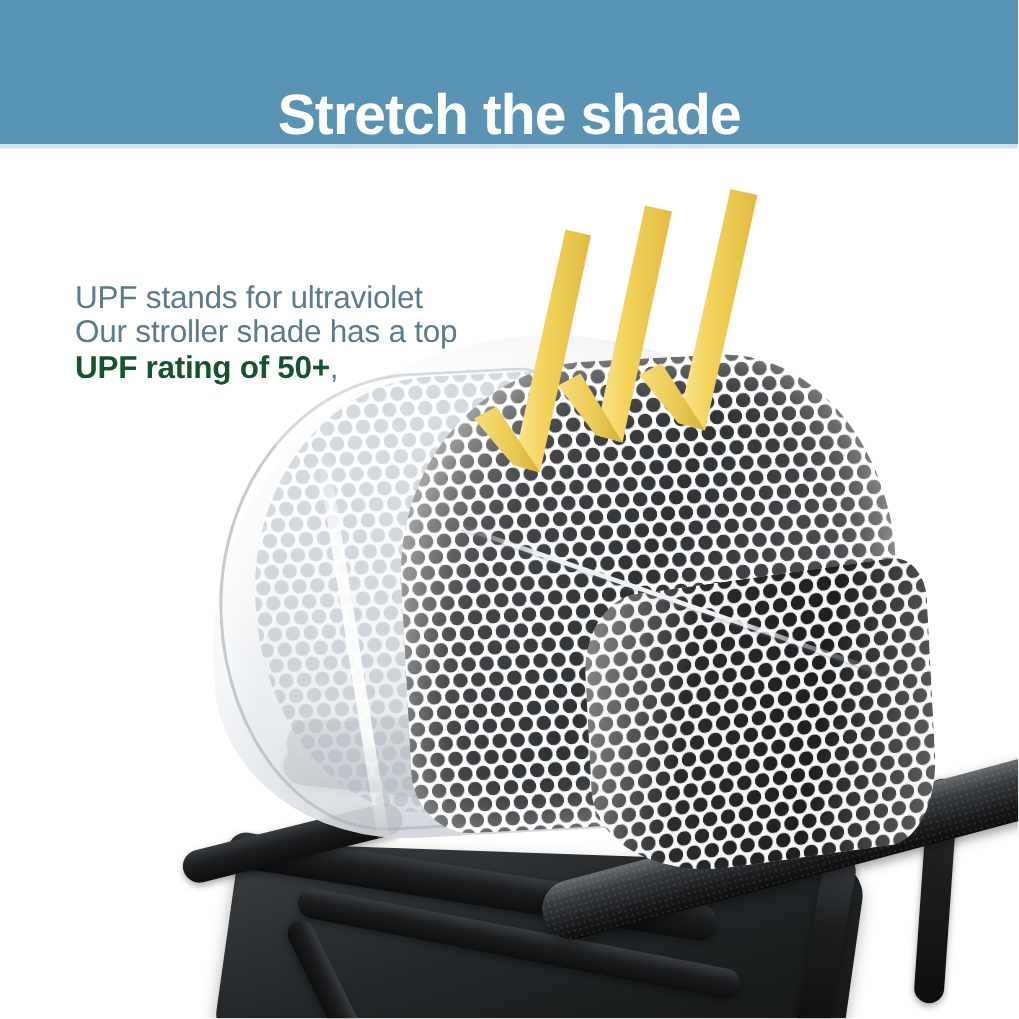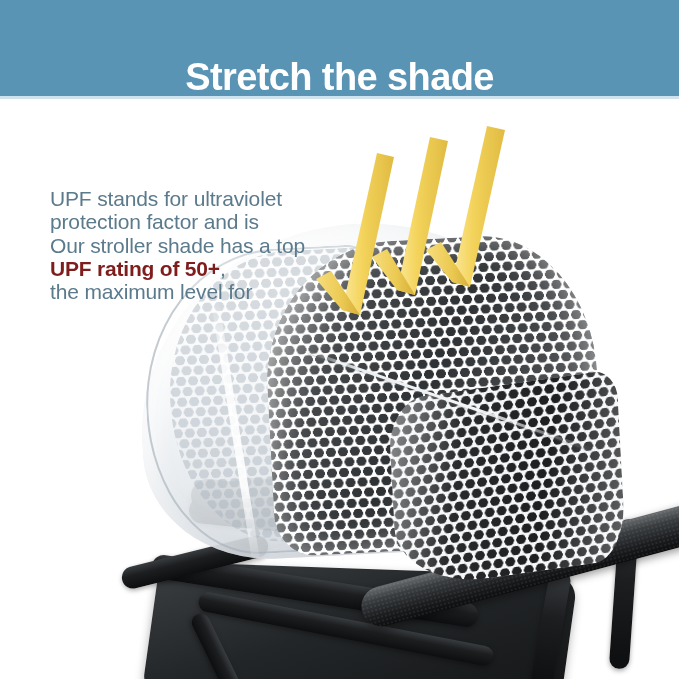--- a/index.html
+++ b/index.html
@@ -51,21 +51,21 @@
     width:300px;
     font-size:21px;
     line-height:23.3px;
     color:#5b7a8c;
     letter-spacing:-0.15px;
     z-index:40;
     margin-top:44px;
   }
   .copy .ln{white-space:nowrap;}
   .copy .strong{
-    color:#7f1d1d;
+    color:#14532d;
     font-weight:bold;
     letter-spacing:-0.2px;
   }
 
   
   .photo{
     position:absolute;
     left:0; top:99px;
     width:679px;
     height:580px;
@@ -319,19 +319,17 @@
       <g>
         <polygon points="487,27 505,31 470,188 452,183" fill="url(#gray)"></polygon>
         <polygon points="452,183 470,188 441,143 426,151" fill="url(#gray2)"></polygon>
       </g>
     </svg>
 
   </div>
 
   <div class="copy">
     <div class="ln">UPF stands for ultraviolet</div>
-    <div class="ln">protection factor and is</div>
     <div class="ln">Our stroller shade has a top</div>
     <div class="ln"><span class="strong">UPF rating of 50+</span><span>,</span></div>
-    <div class="ln">the maximum level for</div>
   </div>
 
 </div>
 
 </body></html>

